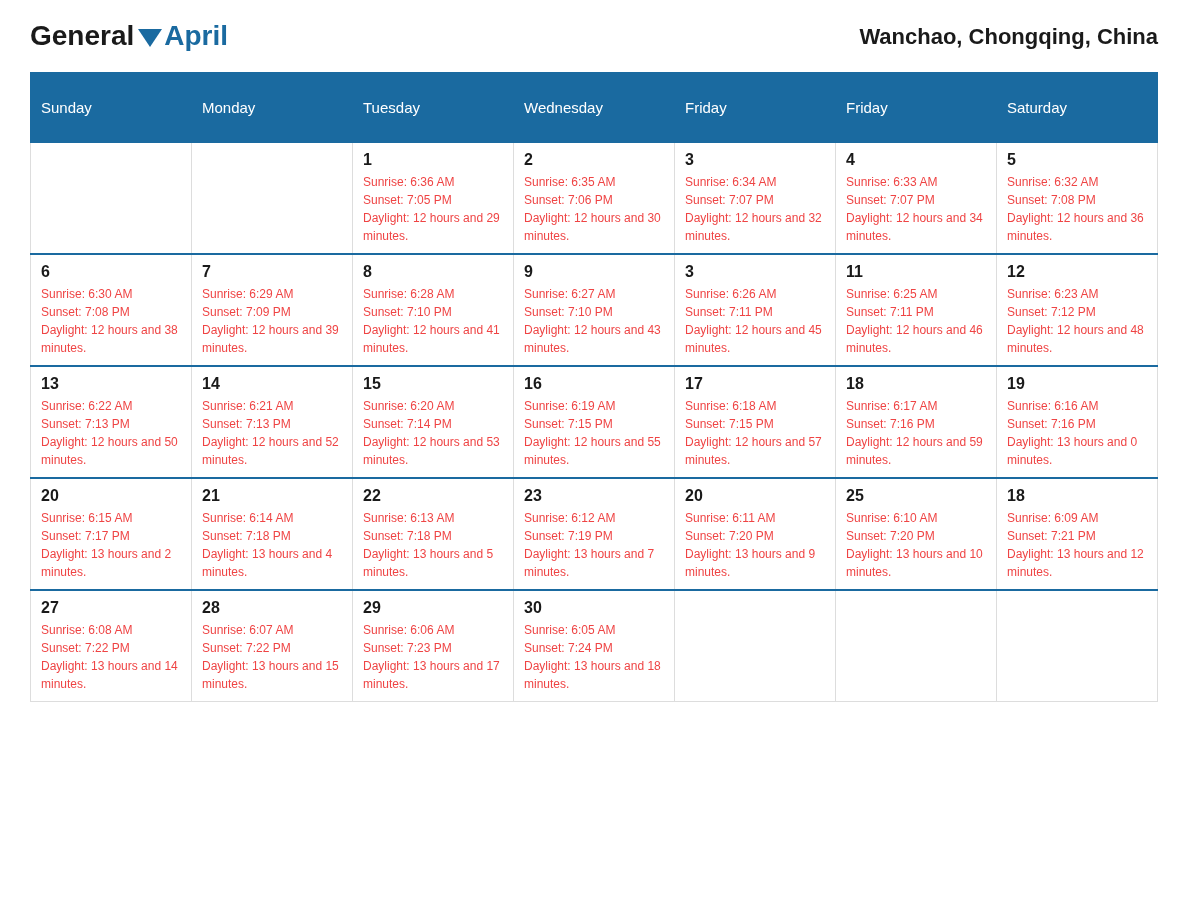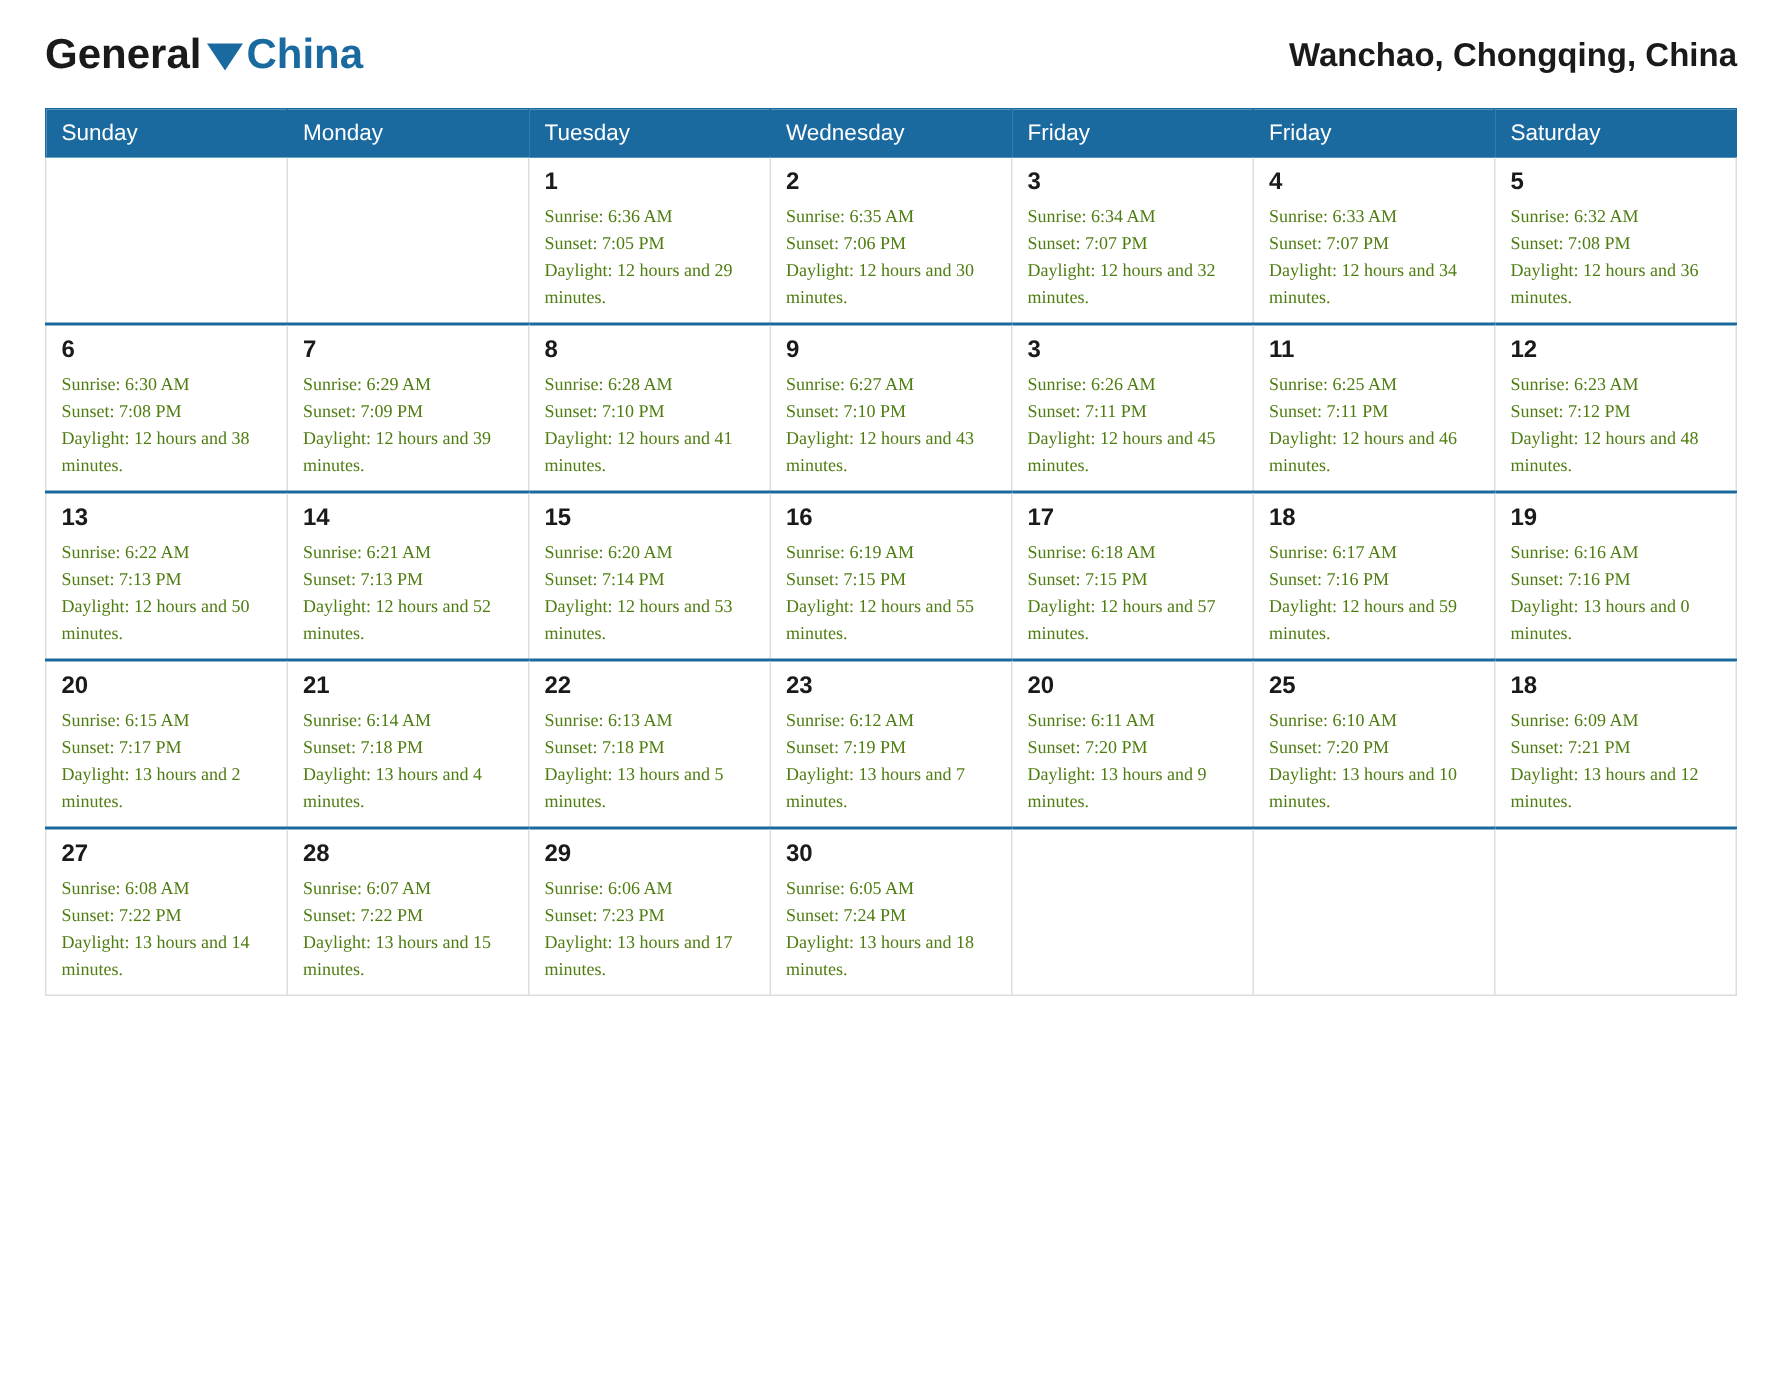--- a/index.html
+++ b/index.html
@@ -65,21 +65,21 @@
       font-weight: bold;
     }
     .calendar {
       width: 100%;
       border-collapse: collapse;
       border: 1px solid #cccccc;
     }
     .calendar th {
       background-color: #1a6aa0;
       color: #ffffff;
-      padding: 7px 10px;
+      padding: 26px 10px;
       text-align: left;
       font-size: 15px;
       font-weight: normal;
       border: 1px solid #1a6aa0;
     }
     .calendar td {
       vertical-align: top;
       padding: 8px 10px;
       border: 1px solid #dddddd;
       width: 14.28%;
@@ -87,41 +87,40 @@
     }
     .day-number {
       font-size: 16px;
       font-weight: bold;
       color: #1a1a1a;
       display: block;
       margin-bottom: 4px;
     }
     .day-info {
       font-size: 12px;
-      color: #4d7c0f;
+      color: #ef4444;
       line-height: 1.5;
-      font-family: Liberation Serif, serif;
     }
     .empty-cell {
       background: #ffffff;
     }
     .row-divider td {
       border-top: 2px solid #1a6aa0;
     }
   </style>
 </head>
 <body>
 
 <div class="header">
   <div class="logo">
     <div class="logo-text">
       <span class="logo-general">General</span>
       <div class="logo-blue-part">
         <div class="logo-arrow"></div>
-        <span class="logo-blue-text">China</span>
+        <span class="logo-blue-text">April</span>
       </div>
     </div>
   </div>
   <div class="title-section">
     <div class="location-title">Wanchao, Chongqing, China</div>
   </div>
 </div>
 
 <table class="calendar">
   <thead>

